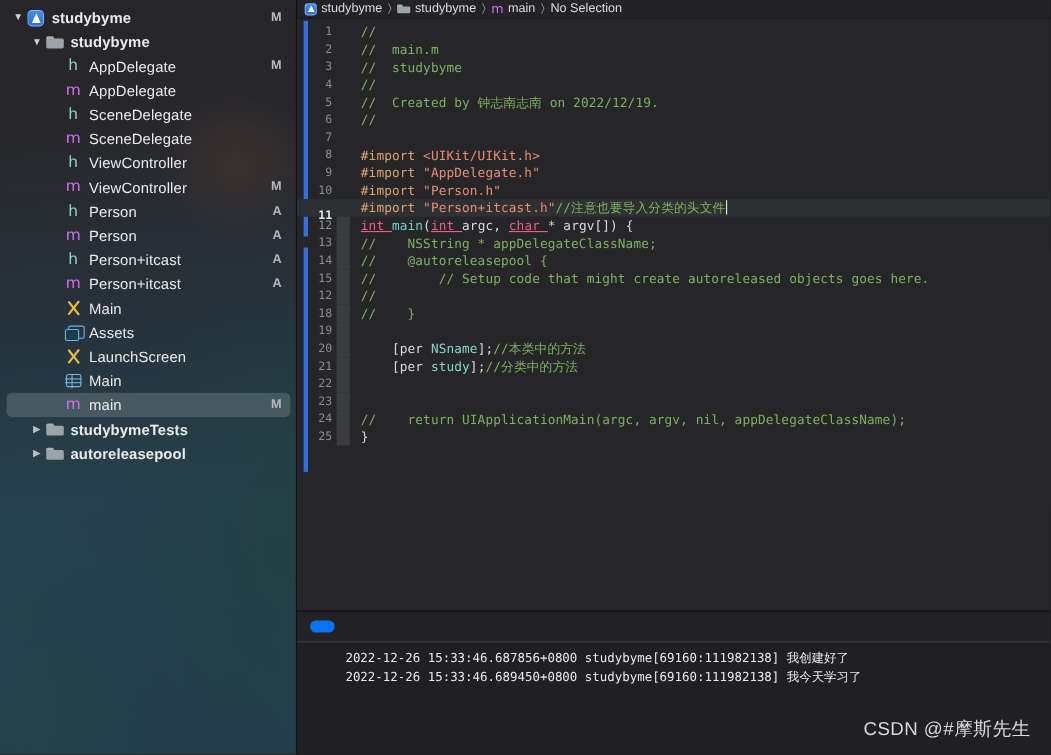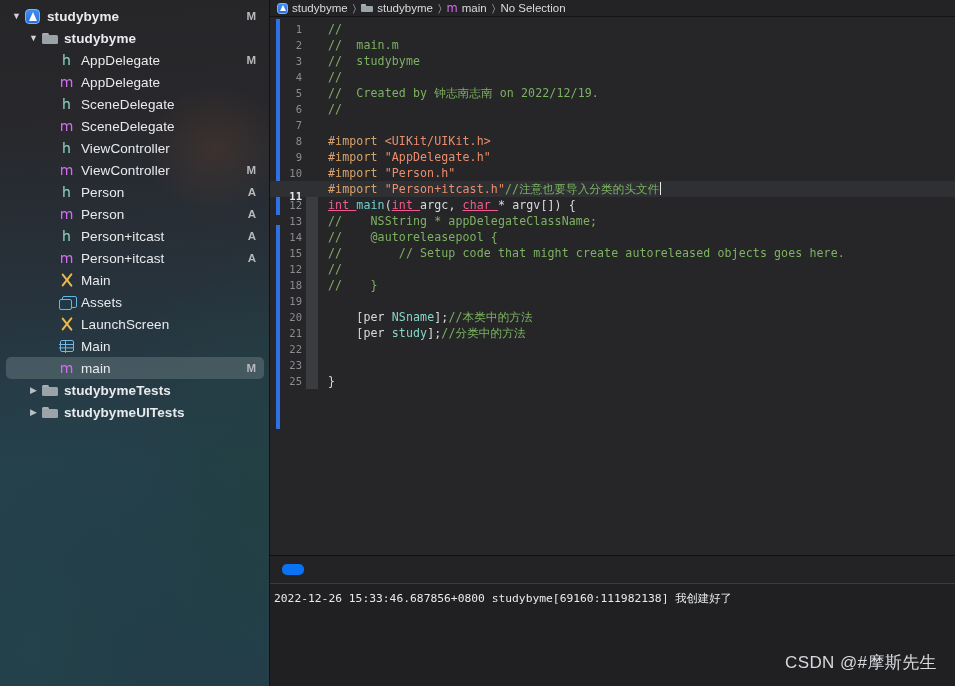--- a/index.html
+++ b/index.html
@@ -196,21 +196,21 @@
     border-top:1px solid #101012; display:flex; align-items:center; padding-left:12px;
   }
   .scope-pill { width:22px; height:11px; border-radius:5px; background:#0a73f4; }
   #console {
     position:relative; height:120px; background:#202023;
     border-top:1px solid #3a3c40;
     padding:6px 0 0 4px;
     font-family:"DejaVu Sans Mono", monospace; font-size:11.3px;
     color:#e7e9eb; overflow:hidden;
   }
-  .logline { height:17px; line-height:17px; white-space:pre; letter-spacing:0px; }
+  .logline { height:17px; line-height:17px; white-space:pre; letter-spacing:0px;margin-left:40px; }
 
   #watermark {
     position:absolute; right:18px; bottom:12px;
     font-size:17px; color:#d7d9dc; letter-spacing:0.4px;
     font-family:"Liberation Sans", sans-serif;
   }
   #divider { position:absolute; left:269px; top:0; width:1px; height:686px; background:#111113; }
 </style>
 </head>
 <body>
@@ -381,21 +381,21 @@
           </span>
           <span class="lbl">studybymeTests</span>
           <span class="status"></span>
         </div>
         <div class="row bold">
           <span style="flex: 0 0 21px;"></span>
           <span class="twisty">▶</span>
           <span class="ficon">
             <span class="g-folder"></span>
           </span>
-          <span class="lbl">studybymeUITests</span>
+          <span class="lbl">autoreleasepool</span>
           <span class="status"></span>
         </div>
       </div>
   </div>
 
   <div id="divider"></div>
 
   <div id="right">
 
     <div id="breadcrumb">
@@ -445,27 +445,29 @@
           <div class="codeline"><span class="ln">13</span><span class="fold"></span><span class="ctext2"><span class="cmt">//    NSString * appDelegateClassName;</span></span></div>
           <div class="codeline"><span class="ln">14</span><span class="fold"></span><span class="ctext2"><span class="cmt">//    @autoreleasepool {</span></span></div>
           <div class="codeline"><span class="ln">15</span><span class="fold"></span><span class="ctext2"><span class="cmt">//        // Setup code that might create autoreleased objects goes here.</span></span></div>
           <div class="codeline"><span class="ln">12</span><span class="fold"></span><span class="ctext2"><span class="cmt">//</span></span></div>
           <div class="codeline"><span class="ln">18</span><span class="fold"></span><span class="ctext2"><span class="cmt">//    }</span></span></div>
           <div class="codeline"><span class="ln">19</span><span class="fold"></span></div>
           <div class="codeline"><span class="ln">20</span><span class="fold"></span><span class="ctext2"><span class="pln">    [per </span><span class="mth">NSname</span><span class="pln">];</span><span class="cmt">//本类中的方法</span></span></div>
           <div class="codeline"><span class="ln">21</span><span class="fold"></span><span class="ctext2"><span class="pln">    [per </span><span class="mth">study</span><span class="pln">];</span><span class="cmt">//分类中的方法</span></span></div>
           <div class="codeline"><span class="ln">22</span><span class="fold"></span><span class="ctext2"></span></div>
           <div class="codeline"><span class="ln">23</span><span class="fold"></span><span class="ctext2"></span></div>
+          <div class="codeline"><span class="ln">24</span><span class="fold"></span><span class="ctext2"><span class="cmt">//    return UIApplicationMain(argc, argv, nil, appDelegateClassName);</span></span></div>
           <div class="codeline"><span class="ln">25</span><span class="fold"></span><span class="ctext2"><span class="pln">}</span></span></div>
         </div>
     </div>
 
     <div id="console-bar">
       <div class="scope-pill"></div>
     </div>
 
     <div id="console">
         <div class="logline">2022-12-26 15:33:46.687856+0800 studybyme[69160:111982138] 我创建好了</div>
+        <div class="logline">2022-12-26 15:33:46.689450+0800 studybyme[69160:111982138] 我今天学习了</div>
       </div>
 
     <div id="watermark">CSDN @#摩斯先生</div>
   </div>
 </div>
 
 </body></html>

